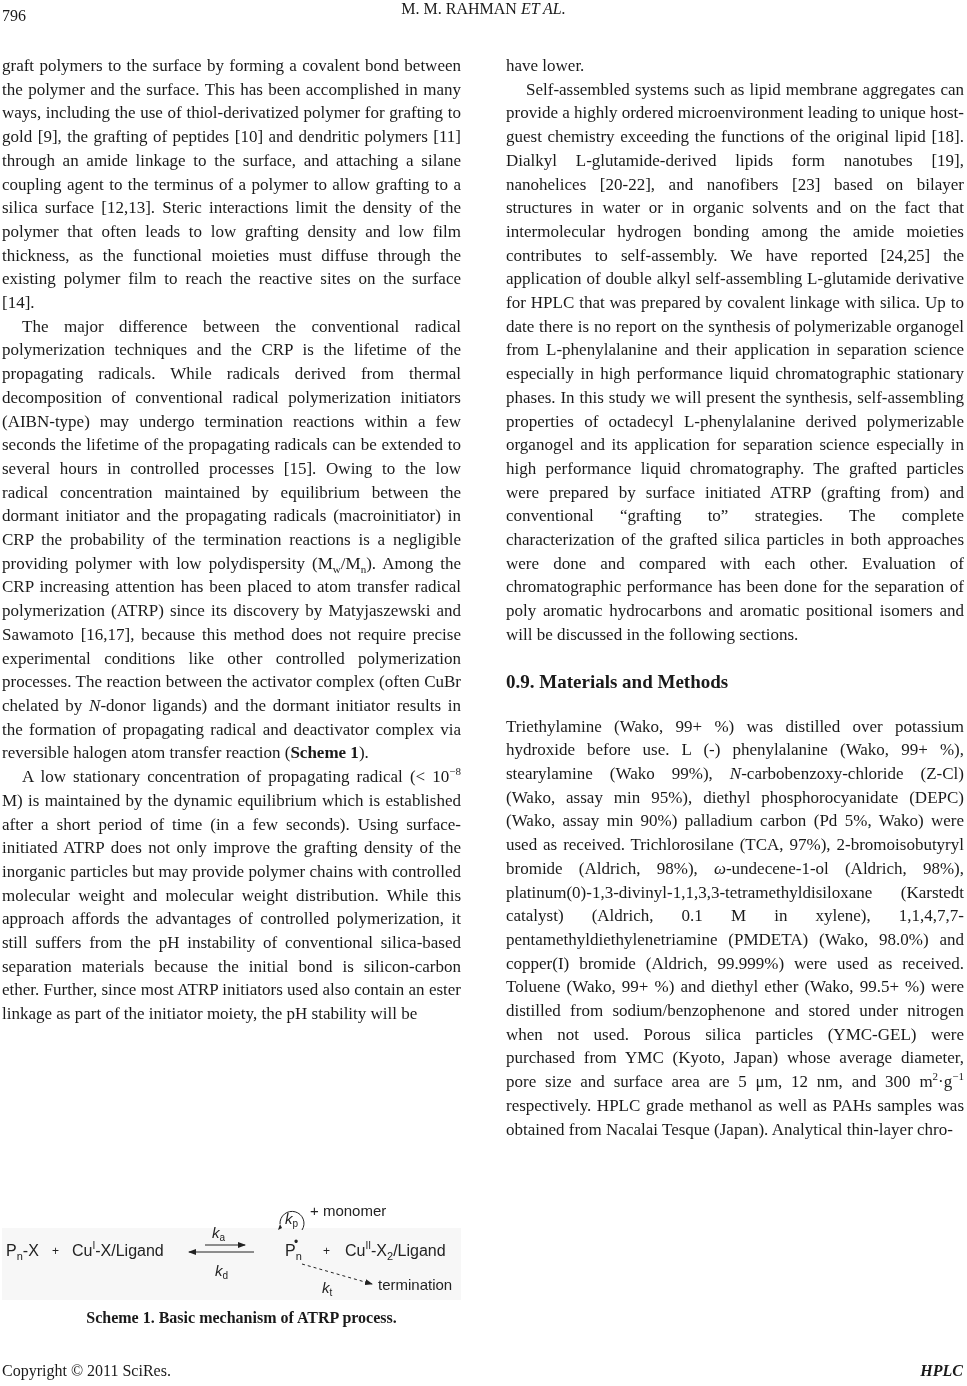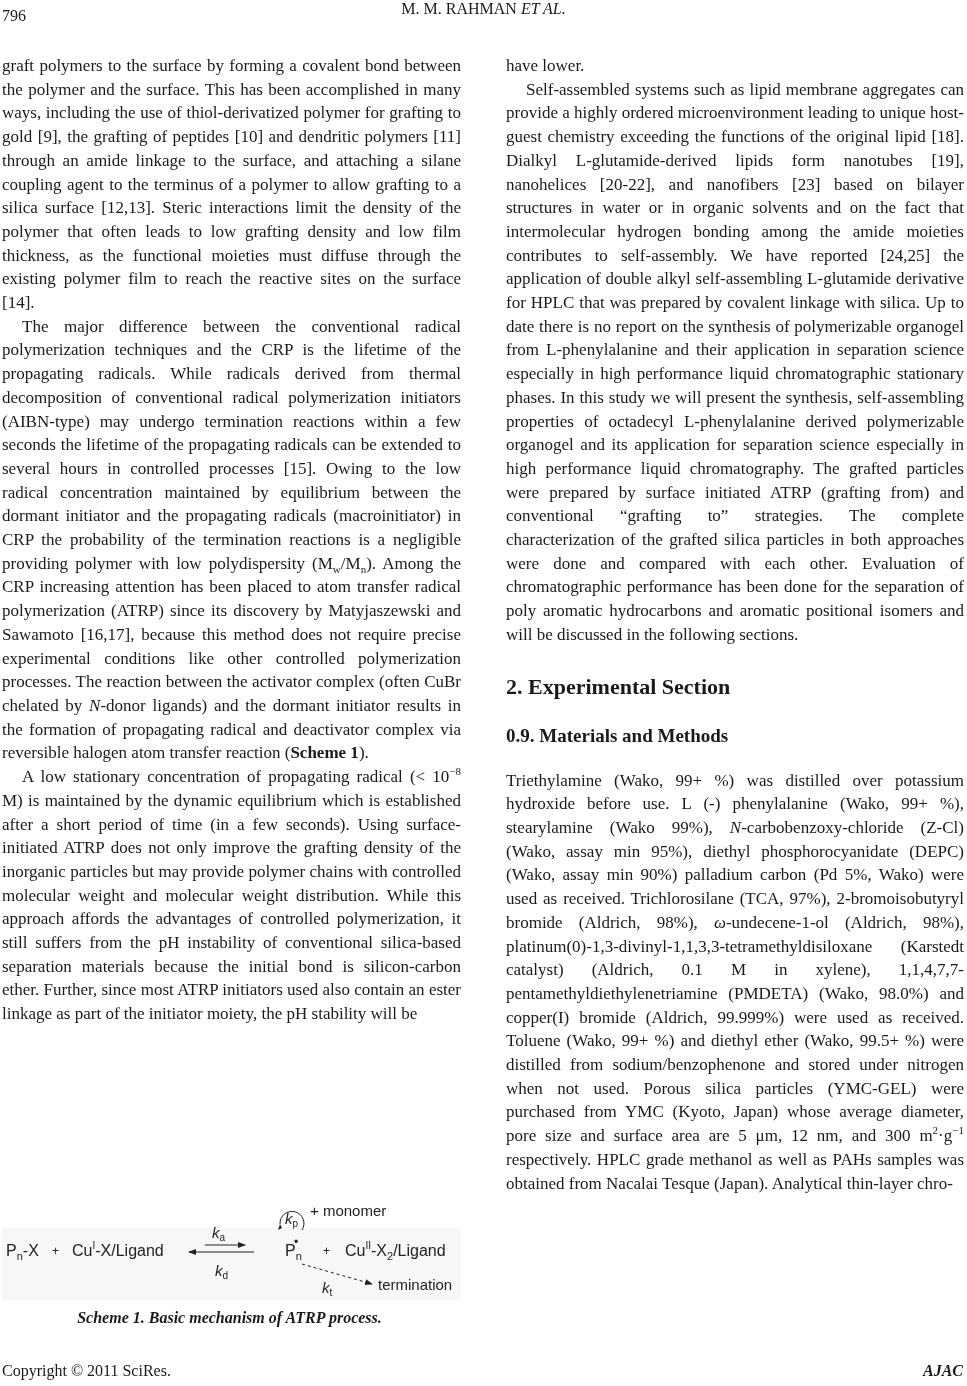--- a/index.html
+++ b/index.html
@@ -14,21 +14,21 @@
   .col p.ind { text-indent: 20px; }
   .left { left: 2px; width: 459px; }
   .right { left: 506px; width: 458px; }
   .h2 { font-weight: bold; font-size: 22px; margin: 26px 0 0 0 !important; line-height: 28px; }
   .h3 { font-weight: bold; font-size: 19px; margin: 22px 0 0 0 !important; line-height: 26px; }
   .after-h3 { margin-top: 20px !important; }
   sub, sup { font-size: 11px; line-height: 0; }
   .scheme { position: absolute; left: 2px; top: 1228px; width: 459px; height: 72px; background: #f7f7f7; }
   .scheme svg { position: absolute; left: 0; top: -30px; width: 459px; height: 105px; overflow: visible; }
   .scheme text { font-family: "Liberation Sans", "DejaVu Sans", sans-serif; fill: #222; }
-  .caption { position: absolute; left: 0; width: 459px; top: 1309px; text-align: center; font-weight: bold; font-size: 16px; font-style: italic; }
+  .caption { position: absolute; left: 12px; width: 459px; top: 1309px; text-align: center; font-weight: bold; font-size: 16px; }
   .footer { position: absolute; top: 1362px; left: 0; width: 967px; font-size: 16px; }
   .footer .cp { position: absolute; left: 2px; }
   .footer .jn { position: absolute; right: 4px; font-style: italic; font-weight: bold; }
 </style>
 </head>
 <body>
 
 <div class="hdr">
   <span class="pn">796</span>
   <div class="run">
@@ -68,21 +68,20 @@
     <line x1="300" y1="36" x2="370" y2="56" stroke="#222" stroke-width="1" stroke-dasharray="3,3" marker-end="url(#ah)"></line>
     <text x="320" y="65" font-size="15" font-style="italic"><tspan>k</tspan><tspan font-size="10" font-style="normal" dy="3">t</tspan></text>
     <text x="376" y="62" font-size="15">termination</text>
   </svg>
 </div>
 <div class="caption">Scheme 1. Basic mechanism of ATRP process.</div>
 
 <div class="col right">
   <p>have lower.</p>
   <p class="ind">Self-assembled systems such as lipid membrane aggregates can provide a highly ordered microenvironment leading to unique host-guest chemistry exceeding the functions of the original lipid [18]. Dialkyl L-glutamide-derived lipids form nanotubes [19], nanohelices [20-22], and nanofibers [23] based on bilayer structures in water or in organic solvents and on the fact that intermolecular hydrogen bonding among the amide moieties contributes to self-assembly. We have reported [24,25] the application of double alkyl self-assembling L-glutamide derivative for HPLC that was prepared by covalent linkage with silica. Up to date there is no report on the synthesis of polymerizable organogel from L-phenylalanine and their application in separation science especially in high performance liquid chromatographic stationary phases. In this study we will present the synthesis, self-assembling properties of octadecyl L-phenylalanine derived polymerizable organogel and its application for separation science especially in high performance liquid chromatography. The grafted particles were prepared by surface initiated ATRP (grafting from) and conventional “grafting to” strategies. The complete characterization of the grafted silica particles in both approaches were done and compared with each other. Evaluation of chromatographic performance has been done for the separation of poly aromatic hydrocarbons and aromatic positional isomers and will be discussed in the following sections.</p>
-  <p class="h2">2. Experimental Section</p>
   <p class="h3">0.9. Materials and Methods</p>
   <p class="after-h3"><span>Triethylamine (Wako, 99+ %) was distilled over potassium hydroxide before use. L (-) phenylalanine (Wako, 99+ %), stearylamine (Wako 99%), </span><i>N</i><span>-carbobenzoxy-chloride (Z-Cl) (Wako, assay min 95%), diethyl phosphorocyanidate (DEPC) (Wako, assay min 90%) palladium carbon (Pd 5%, Wako) were used as received. Trichlorosilane (TCA, 97%), 2-bromoisobutyryl bromide (Aldrich, 98%), </span><i>ω</i><span>-undecene-1-ol (Aldrich, 98%), platinum(0)-1,3-divinyl-1,1,3,3-tetramethyldisiloxane (Karstedt catalyst) (Aldrich, 0.1 M in xylene), 1,1,4,7,7-pentamethyldiethylenetriamine (PMDETA) (Wako, 98.0%) and copper(I) bromide (Aldrich, 99.999%) were used as received. Toluene (Wako, 99+ %) and diethyl ether (Wako, 99.5+ %) were distilled from sodium/benzophenone and stored under nitrogen when not used. Porous silica particles (YMC-GEL) were purchased from YMC (Kyoto, Japan) whose average diameter, pore size and surface area are 5 μm, 12 nm, and 300 m</span><sup>2</sup><span>·g</span><sup>−1</sup><span> respectively. HPLC grade methanol as well as PAHs samples was obtained from Nacalai Tesque (Japan). Analytical thin-layer chro-</span></p>
 </div>
 
 <div class="footer">
   <span class="cp">Copyright © 2011 SciRes.</span>
-  <span class="jn">AJAC</span>
+  <span class="jn">HPLC</span>
 </div>
 
 </body></html>

